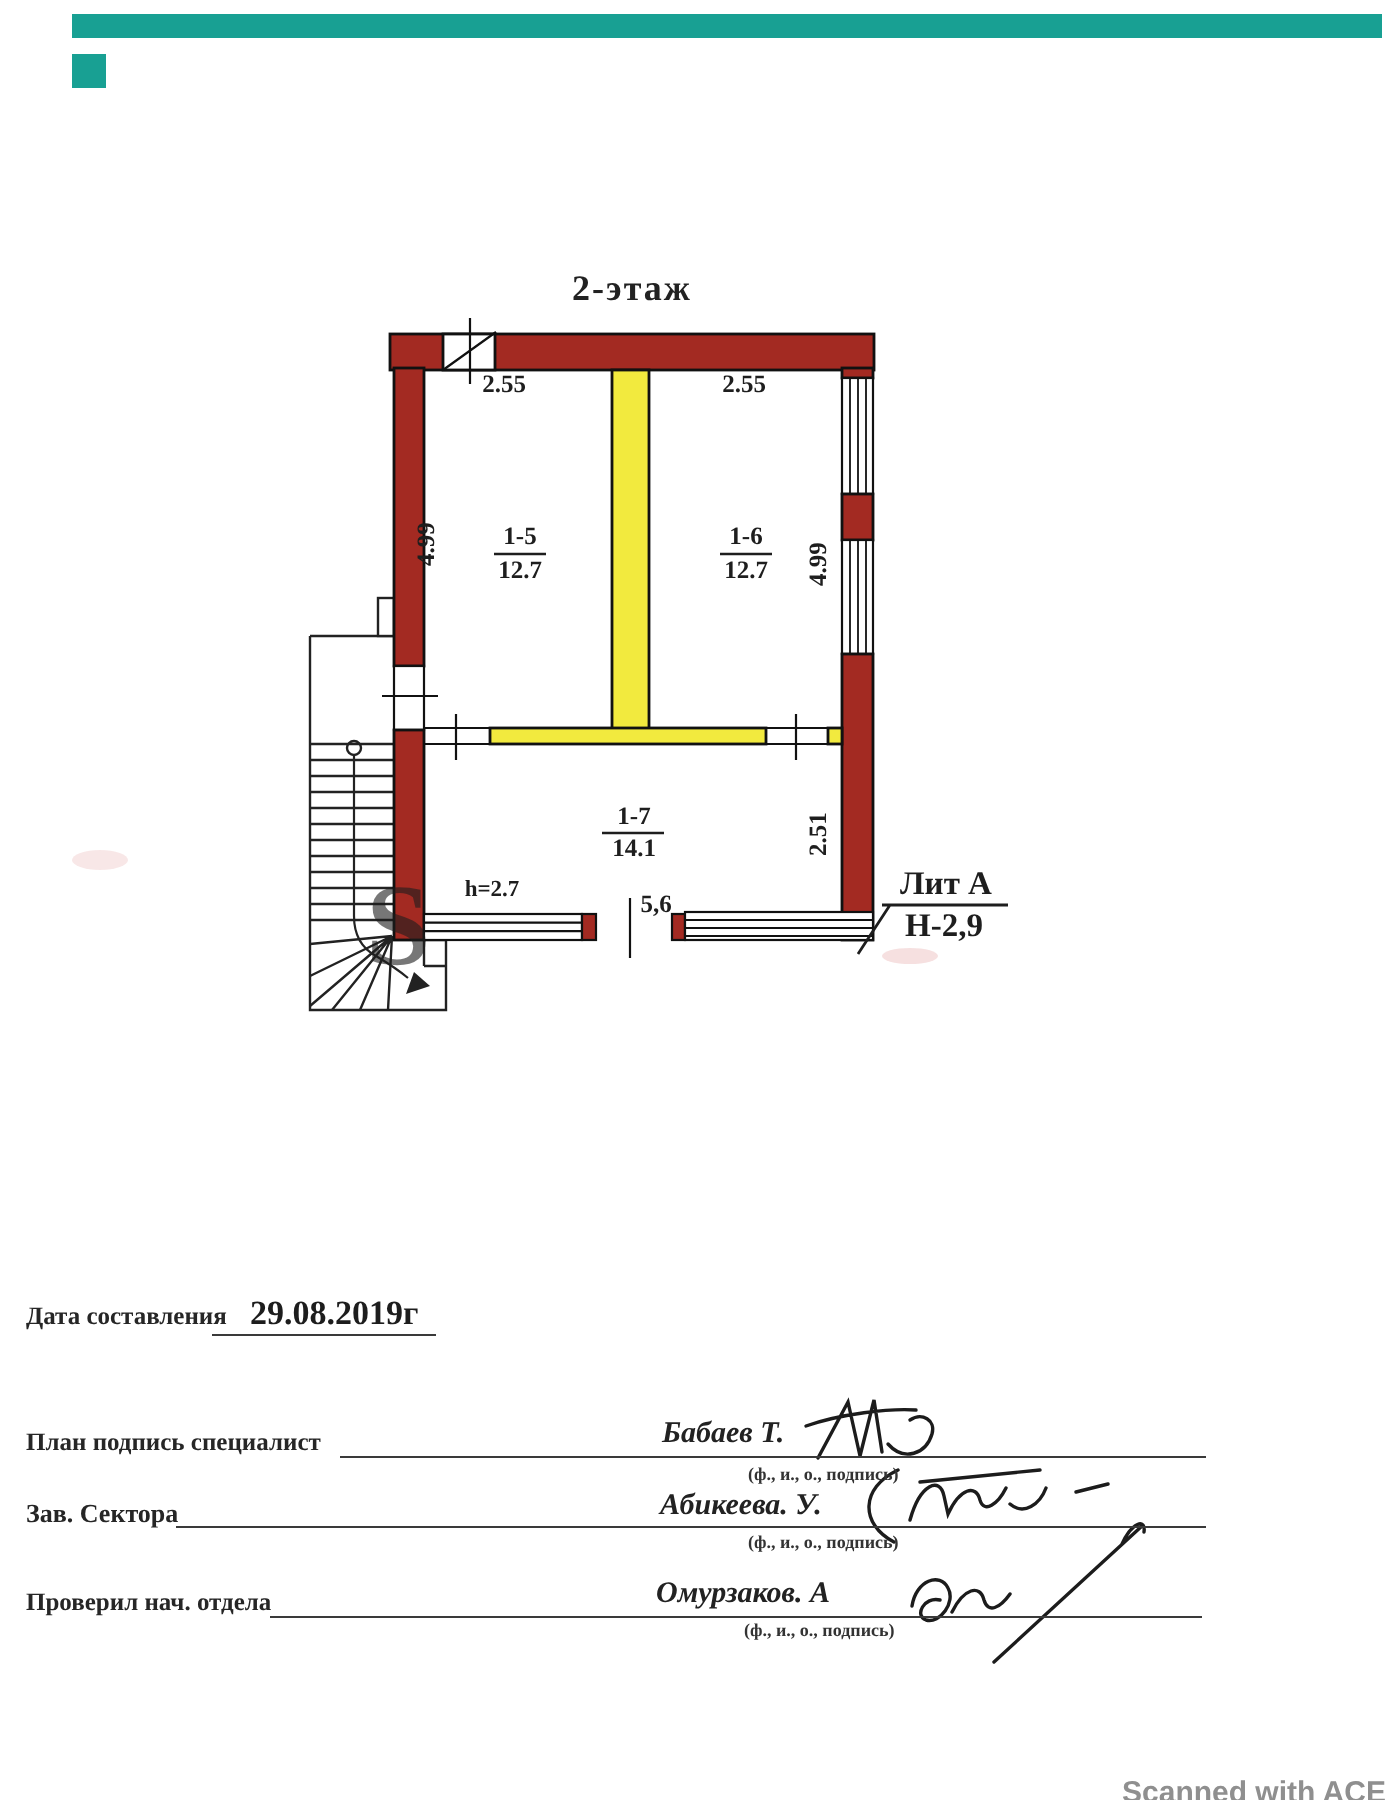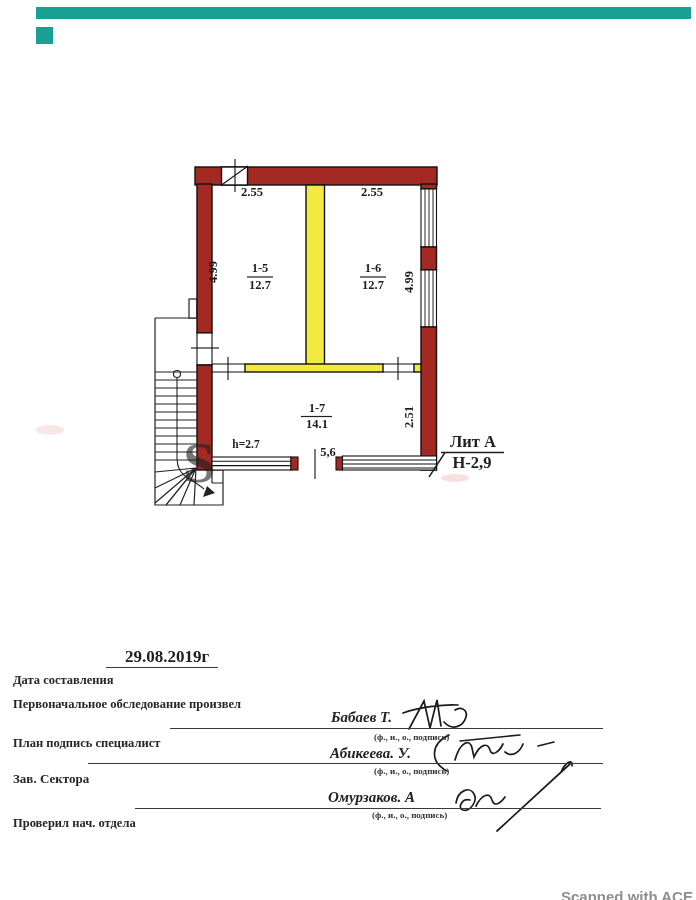--- a/index.html
+++ b/index.html
@@ -1,36 +1,37 @@
 <!DOCTYPE html>
 <html><head>
 <meta charset="utf-8">
 <style>
   html,body{margin:0;padding:0;}
   #page{position:relative;width:696px;height:900px;background:#ffffff;overflow:hidden;
         font-family:"Liberation Serif","DejaVu Serif",serif;color:#1d1d1d;}
   .abs{position:absolute;}
   .plan-title{font-size:18px;font-weight:600;letter-spacing:1px;color:#222;}
-  .frm{font-weight:700;color:#262626;margin-top:22px;}
+  .frm{font-weight:700;color:#262626;}
   .rule{position:absolute;height:0;border-top:1.3px solid #3a3a3a;}
   .cap{font-size:9px;font-weight:700;color:#333;text-align:left;}
   .name{font-size:15px;font-weight:600;color:#222;font-style:italic;}
   .scan-footer{font-family:"Liberation Sans","DejaVu Sans",sans-serif;
                font-size:15px;color:#8f8f8f;font-weight:700;}
   .teal{background:#18a093;}
   svg text{font-family:"Liberation Serif","DejaVu Serif",serif;fill:#1e1e1e;font-weight:700;}
 </style>
 </head>
 <body>
 
 <div id="page">
 
   <div class="abs teal" style="left:36px;top:7px;width:655px;height:12px;"></div>
   <div class="abs teal" style="left:36px;top:27px;width:17px;height:17px;"></div>
 
+  <div class="abs plan-title" style="left:250px;top:134px;width:132px;text-align:center;">2-этаж</div>
 
   <svg class="abs" style="left:0;top:0;" width="696" height="900" viewBox="0 0 696 900">
 
     <g stroke="#222" stroke-width="1.2" fill="none">
       <path d="M155,318 L197,318 M155,318 L155,505 L223,505 L223,470 M212,470 L223,470 M212,483 L223,483 M212,470 L212,483"></path>
       <path d="M155,372 H197 M155,380 H197 M155,388 H197 M155,396 H197 M155,404 H197 M155,412 H197 M155,420 H197 M155,428 H197 M155,436 H197 M155,444 H197 M155,452 H197 M155,460 H197"></path>
       <path d="M196,468 L155,472 M196,468 L155,488 M196,468 L155,503 M196,468 L166,505 M196,468 L180,505 M196,468 L194,505"></path>
       <path d="M177,378 V458 Q177,472 188,478 Q198,484 204,489" stroke-width="1.1"></path>
       <circle cx="177" cy="374" r="3.5"></circle>
       <path d="M207,486 L215,493 L203,497 Z" fill="#222" stroke="none"></path>
@@ -108,21 +109,20 @@
       <path d="M409,729 L424,701 L430,728 L437,700 L441,726 M403,713 C420,707 445,704 458,705 M444,722 C452,731 463,727 466,717 C468,710 461,706 455,710"></path>
       <path d="M447,771 C430,762 430,744 449,735 M455,760 C460,742 470,738 472,748 L474,757 C480,744 488,742 490,750 C492,757 499,752 503,744 M460,741 L520,735 M505,752 C512,758 520,752 523,744 M538,746 L554,742"></path>
       <path d="M456,803 C458,790 470,786 474,794 C478,801 470,812 463,810 C457,808 462,798 470,800 M476,806 C482,794 490,792 492,800 C494,807 500,804 505,797 M497,831 L571,763 M561,772 C566,761 573,759 572,766"></path>
     </g>
   </svg>
 
   <div class="abs frm" style="left:13px;top:651px;font-size:12.5px;">Дата составления</div>
   <div class="abs" style="left:125px;top:647px;font-size:17px;font-weight:600;">29.08.2019г</div>
   <div class="rule" style="left:106px;top:667px;width:112px;"></div>
 
-  <div class="abs frm" style="left:13px;top:675px;font-size:12.5px;">Первоначальное обследование произвел</div>
 
   <div class="abs frm" style="left:13px;top:714px;font-size:12.5px;">План подпись специалист</div>
   <div class="rule" style="left:170px;top:728px;width:433px;"></div>
   <div class="abs name" style="left:331px;top:709px;">Бабаев Т.</div>
   <div class="abs cap" style="left:374px;top:732px;width:96px;">(ф., и., о., подпись)</div>
 
   <div class="abs frm" style="left:13px;top:749px;font-size:13px;">Зав. Сектора</div>
   <div class="rule" style="left:88px;top:763px;width:515px;"></div>
   <div class="abs name" style="left:330px;top:745px;">Абикеева. У.</div>
   <div class="abs cap" style="left:374px;top:766px;width:96px;">(ф., и., о., подпись)</div>

